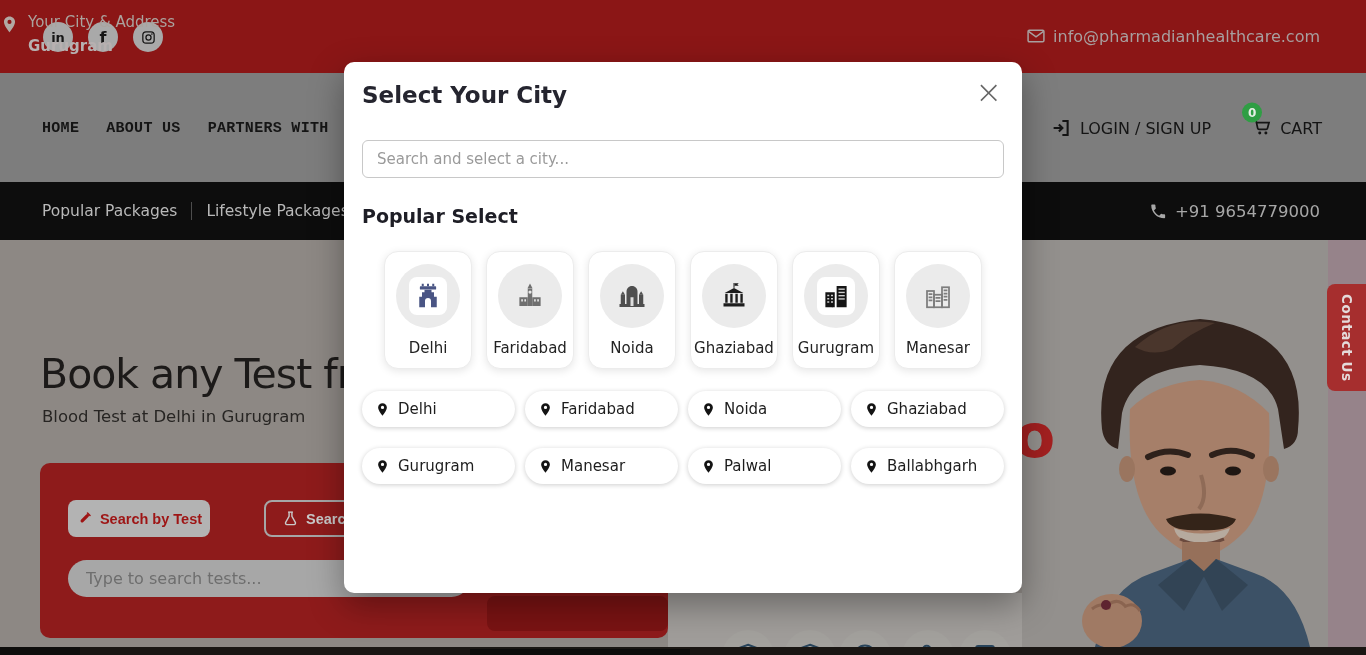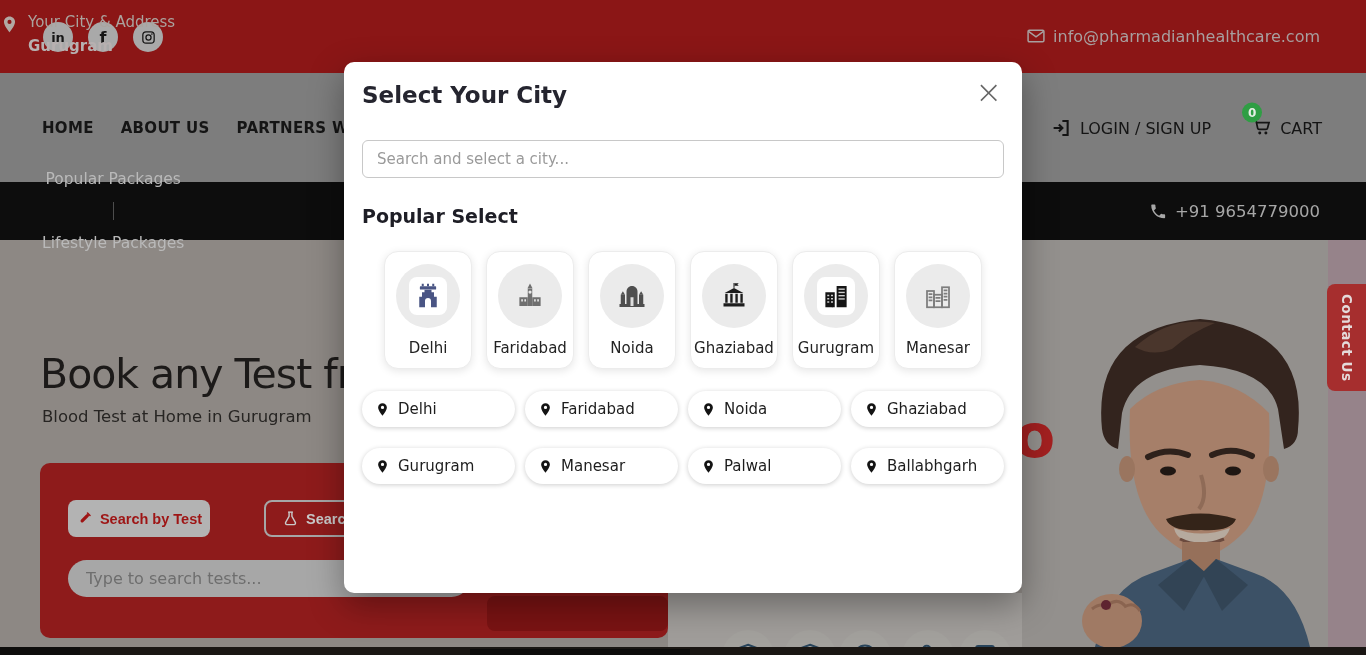--- a/index.html
+++ b/index.html
@@ -16,35 +16,35 @@
   .loc svg { width:19px; height:19px; color:#b2a9a4; margin-top:2px; }
   .loc-label { font-size:15px; color:#aba39e; }
   .loc-city { font-size:15px; font-weight:bold; color:#b7b0b0; margin-top:6px; }
   .email { position:absolute; right:46px; top:26px; display:flex; align-items:center; gap:7px;
     color:#a89f9f; font-size:16px; cursor:pointer; }
   .email svg { width:20px; height:20px; }
 
   
   .nav { position:absolute; top:73px; left:0; right:0; height:109px; background:#7d7d7d; }
   .nav-items { position:absolute; left:42px; top:50%; transform:translateY(-50%);
-    display:flex; gap:27px; font-size:15px; font-weight:bold; color:#151515; letter-spacing:.3px; }
+    display:flex; gap:27px; font-size:15px; font-weight:bold; color:#151515; letter-spacing:.3px;font-family:Liberation Mono, monospace; }
   .nav-items span { cursor:pointer; }
   .nav-right { position:absolute; right:44px; top:50%; transform:translateY(-50%);
     display:flex; align-items:center; gap:40px; color:#141414; font-size:16px; }
   .nav-link { display:flex; align-items:center; gap:8px; cursor:pointer; }
   .nav-link svg { width:21px; height:21px; }
   .cart-icon-wrap { position:relative; }
   .cart-badge { position:absolute; top:-13px; left:-9px; width:20px; height:20px; border-radius:50%;
     background:#2f9e44; color:#e6efe6; font-size:12px; font-weight:bold;
     display:flex; align-items:center; justify-content:center; }
 
   
   .subnav { position:absolute; top:182px; left:0; right:0; height:58px; background:#0d0d0d; }
   .subnav-items { position:absolute; left:42px; top:50%; transform:translateY(-50%);
-    display:flex; align-items:center; gap:14px; color:#b9b9b9; font-size:15.5px;flex-direction:column; }
+    display:flex; align-items:center; gap:14px; color:#b9b9b9; font-size:15.5px; }
   .subnav-items span { cursor:pointer; }
   .subnav-div { width:1px; height:18px; background:#4d4d4d; }
   .phone { position:absolute; right:46px; top:50%; transform:translateY(-50%);
     display:flex; align-items:center; gap:8px; color:#a7a7a7; font-size:16.5px; cursor:pointer; }
   .phone svg { width:18px; height:18px; }
 
   
   .photo-region { position:absolute; left:1022px; top:240px; width:306px; height:407px; background:#93908d; }
   .mid-light { position:absolute; left:668px; top:593px; width:354px; height:54px; background:#a09d9a; }
   .edge-strip { position:absolute; left:1328px; top:240px; width:38px; height:407px; background:#96838a; }
@@ -221,21 +221,21 @@
     <rect x="142" y="255" width="38" height="32" fill="#96705a"></rect>
     <path d="M55 360 Q68 300 112 286 L150 272 Q162 302 176 272 L214 286 Q256 300 270 360 Z" fill="#3c5166"></path>
     <path d="M150 272 L118 298 L144 324 L166 286 Z" fill="#324455"></path>
     <path d="M176 272 L208 298 L182 324 L162 286 Z" fill="#324455"></path>
     <ellipse cx="72" cy="334" rx="30" ry="27" fill="#a07a64"></ellipse>
     <path d="M52 322 q10 -8 18 0 M68 318 q10 -8 18 2 M84 320 q10 -6 16 4" stroke="#8a6450" stroke-width="3" fill="none"></path>
     <circle cx="66" cy="318" r="5" fill="#5e2430"></circle>
   </svg>
 
   <div class="hero-title">Book any Test fro</div>
-  <div class="hero-sub">Blood Test at Home in Gurugram</div>
+  <div class="hero-sub">Blood Test at Delhi in Gurugram</div>
 
   <div class="panel">
     <button class="panel-btn1">
       <svg viewBox="0 0 24 24" fill="currentColor">
         <g transform="rotate(45 12 12)">
             <rect x="9.7" y="4" width="4.6" height="15" rx="2.3"></rect>
             <rect x="8.5" y="2.4" width="7" height="2.2" rx="1"></rect>
           </g>
       </svg>
       <span>Search by Test</span>

